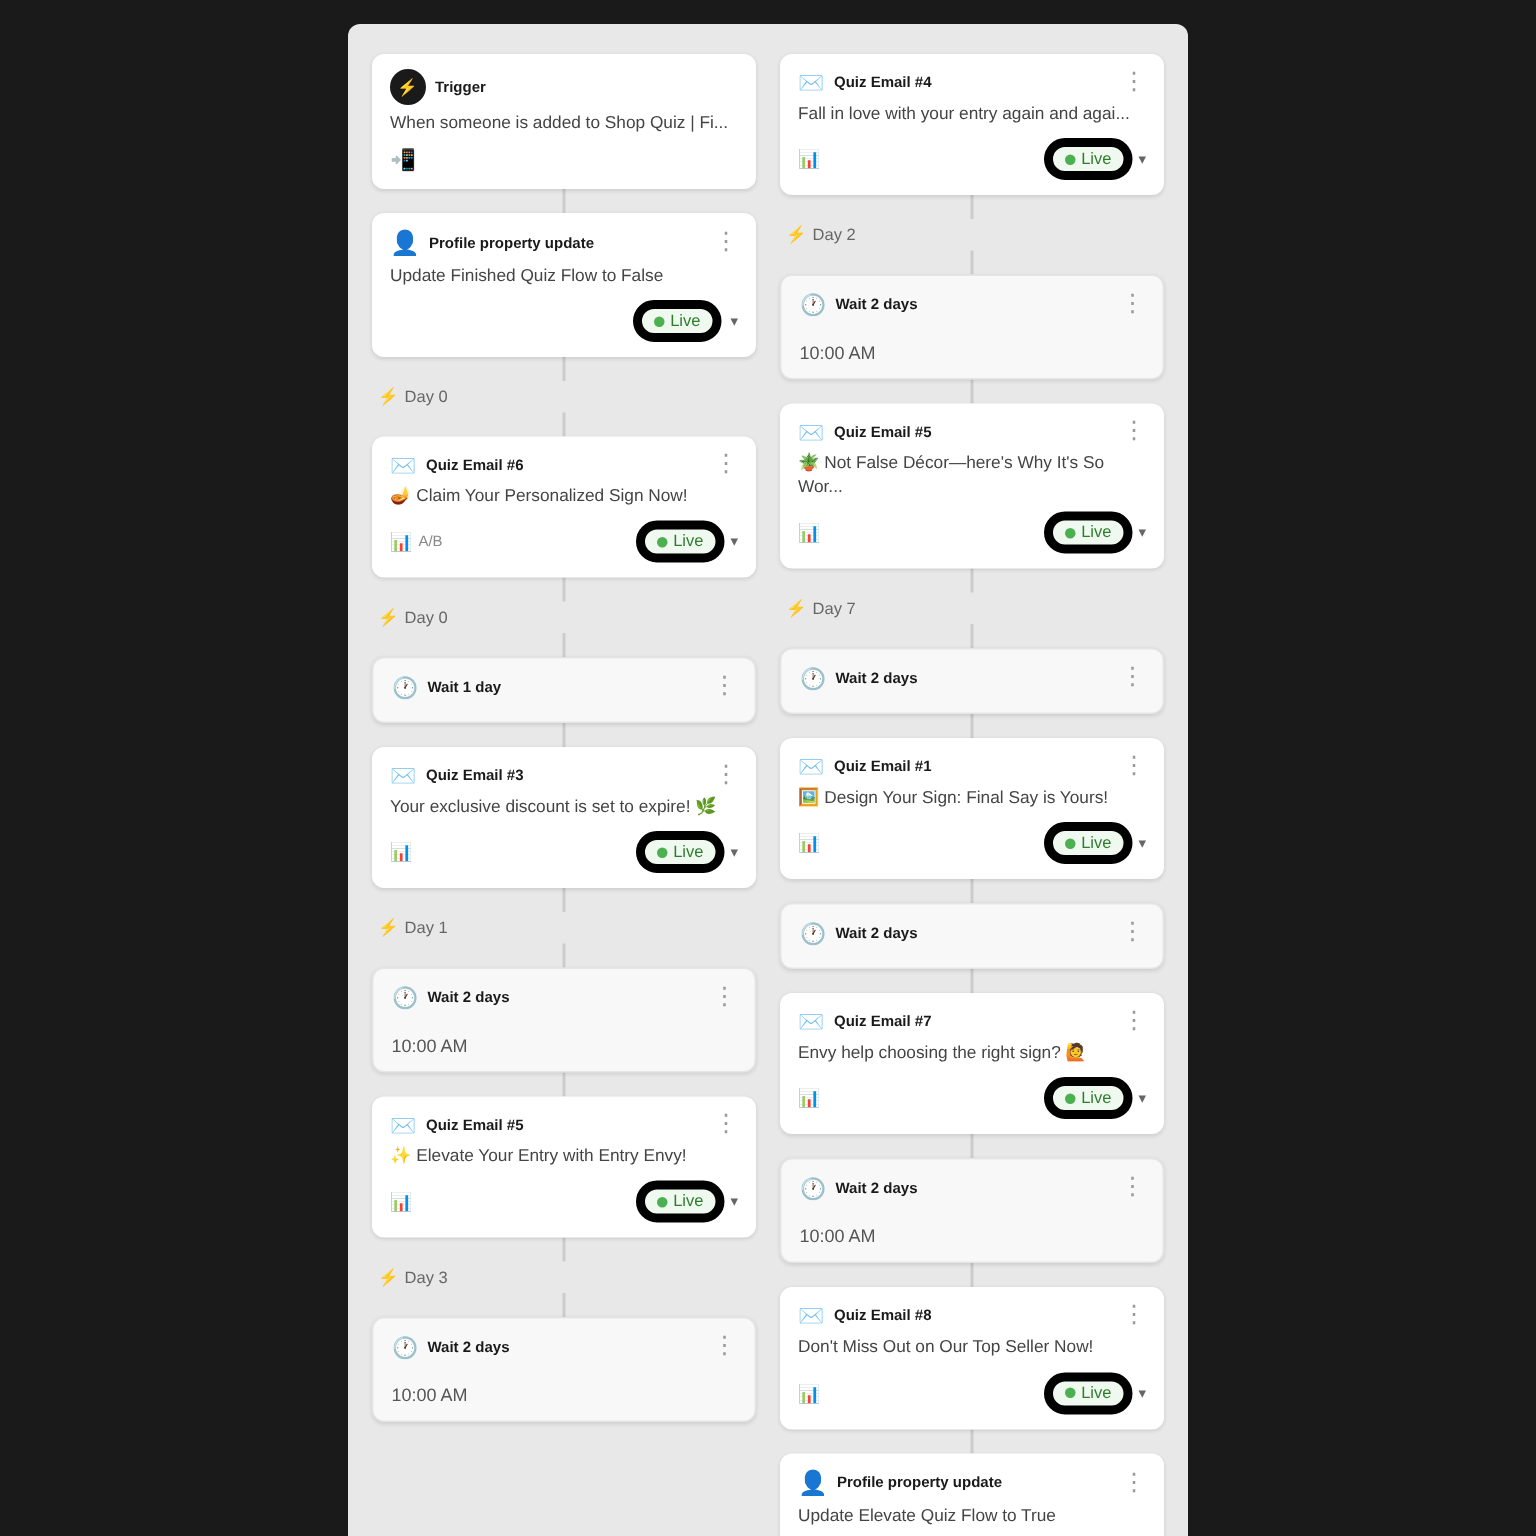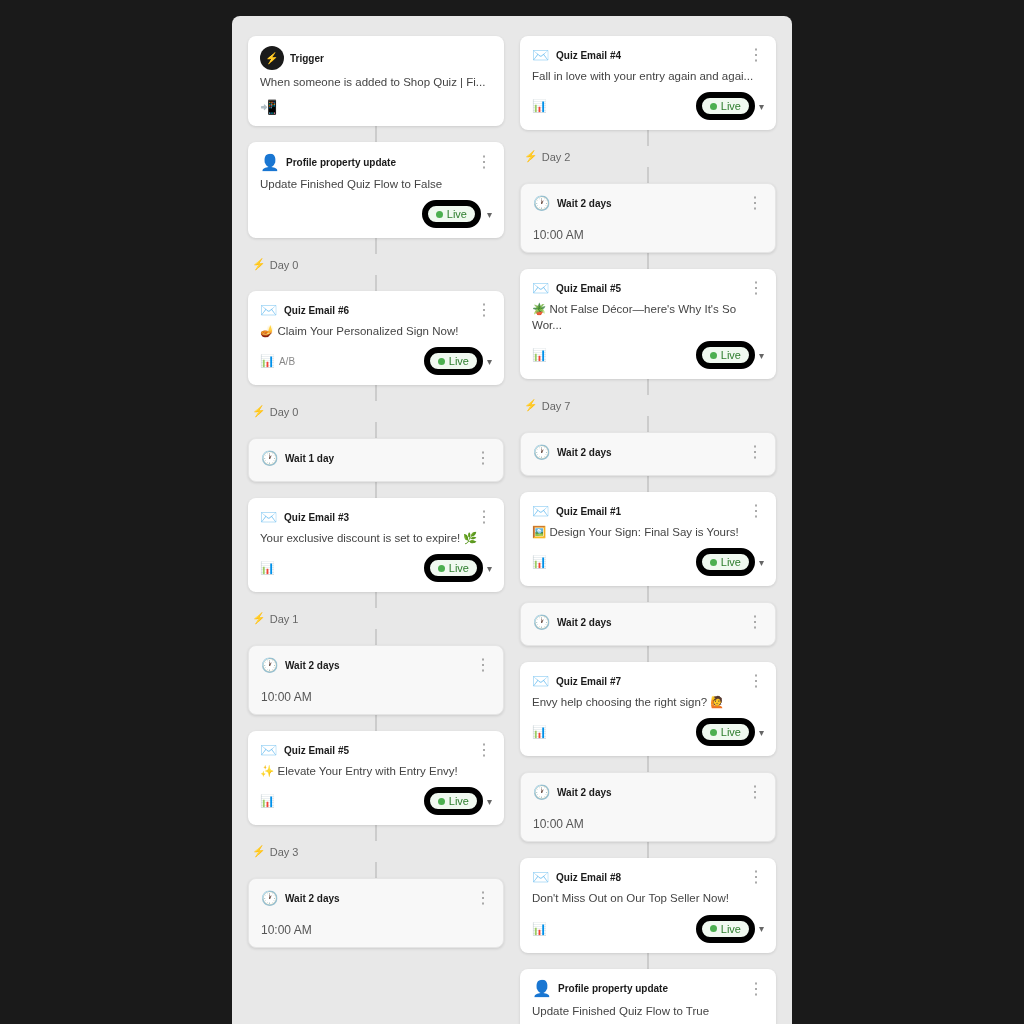--- a/index.html
+++ b/index.html
@@ -531,21 +531,21 @@
       <div class="connector-v"></div>
 
       <div class="card">
         <div class="card-header">
           <div class="card-title-row">
             <div class="icon-profile">👤</div>
             <span class="card-title">Profile property update</span>
           </div>
           <span class="more-icon">⋮</span>
         </div>
-        <div class="card-subtitle">Update Finished Quiz Flow to True</div>
+        <div class="card-subtitle">Update Elevate Quiz Flow to True</div>
         <div class="card-footer">
           <div class="live-badge">
             <div class="live-dot"></div>
             <span>Live</span>
           </div>
           <span class="chevron-icon">▾</span>
         </div>
       </div>
 
     </div>

